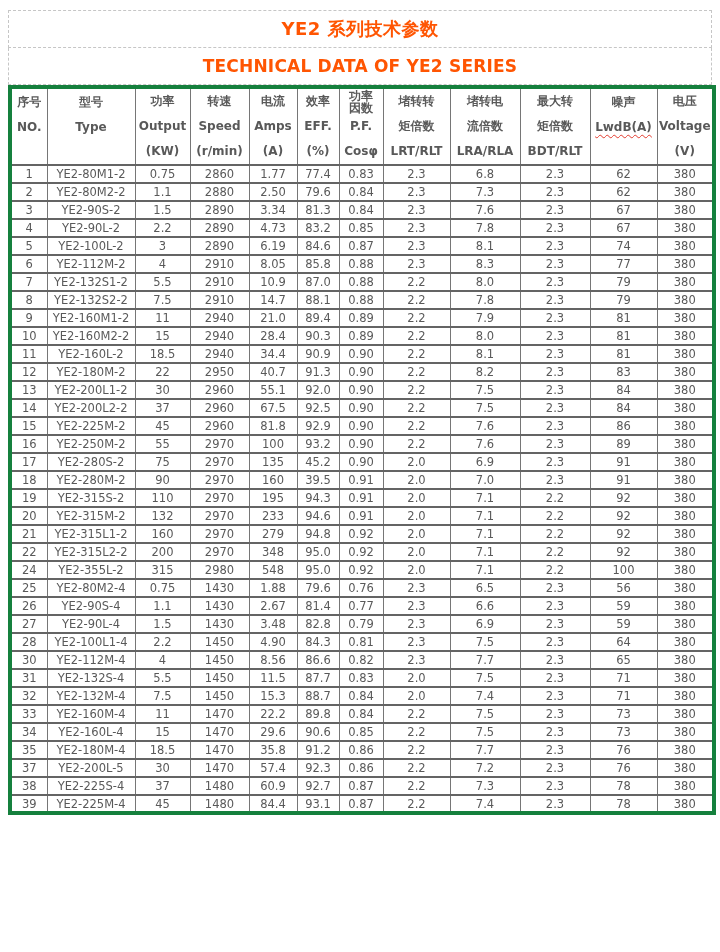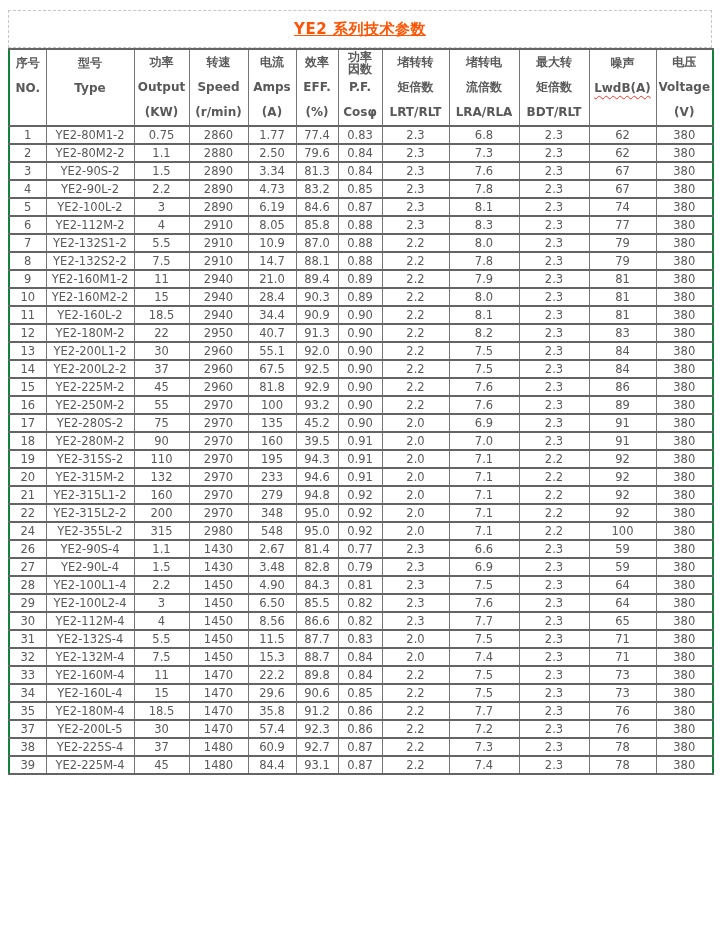--- a/index.html
+++ b/index.html
@@ -11,32 +11,31 @@
   .sheet { width: 720px; padding: 10px 8px 2px 8px; background: #fff; }
 
   .title-box {
     border: 1px dashed #c6c6c6;
     display: flex; align-items: center; justify-content: center;
     text-align: center;
   }
   .title-cn-box { height: 38px; }
   .title-en-box { height: 37px; border-top: none; }
   .title-cn {
-    font-size: 15px; font-weight: bold; color: #ff5502;
+    font-size: 18px; font-weight: bold; color: #ff5502;
     letter-spacing: 0.5px;
-    text-decoration: underline;
   }
   .title-en {
     font-size: 17px; font-weight: bold; color: #ff5502;
     letter-spacing: 0.2px;
   }
 
   table.data {
     width: 704px; table-layout: fixed; border-collapse: collapse;
-    border: 2px solid #15803d;
+    border: 4px solid #15803d;
   }
   th, td {
     border-left: 1px solid #767676;
     border-right: 1px solid #767676;
     border-top: 2px solid #646464;
     border-bottom: 2px solid #646464;
     text-align: center; vertical-align: middle;
     color: #595959;
     overflow: hidden; white-space: nowrap;
   }
@@ -59,20 +58,23 @@
 </style>
 </head>
 <body>
 
 <div class="sheet">
 
   <div class="title-box title-cn-box">
     <span class="title-cn">YE2 系列技术参数</span>
   </div>
 
+  <div class="title-box title-en-box">
+    <span class="title-en">TECHNICAL DATA OF YE2 SERIES</span>
+  </div>
 
   <table class="data">
     <colgroup>
         <col style="width: 37px;">
         <col style="width: 88px;">
         <col style="width: 55px;">
         <col style="width: 59px;">
         <col style="width: 48px;">
         <col style="width: 42px;">
         <col style="width: 44px;">
@@ -488,20 +490,34 @@
           <td>548</td>
           <td>95.0</td>
           <td>0.92</td>
           <td>2.0</td>
           <td>7.1</td>
           <td>2.2</td>
           <td>100</td>
           <td>380</td>
         </tr>
         <tr>
+          <td>25</td>
+          <td>YE2-80M2-4</td>
+          <td>0.75</td>
+          <td>1430</td>
+          <td>1.88</td>
+          <td>79.6</td>
+          <td>0.76</td>
+          <td>2.3</td>
+          <td>6.5</td>
+          <td>2.3</td>
+          <td>56</td>
+          <td>380</td>
+        </tr>
+        <tr>
           <td>26</td>
           <td>YE2-90S-4</td>
           <td>1.1</td>
           <td>1430</td>
           <td>2.67</td>
           <td>81.4</td>
           <td>0.77</td>
           <td>2.3</td>
           <td>6.6</td>
           <td>2.3</td>
@@ -530,34 +546,20 @@
           <td>4.90</td>
           <td>84.3</td>
           <td>0.81</td>
           <td>2.3</td>
           <td>7.5</td>
           <td>2.3</td>
           <td>64</td>
           <td>380</td>
         </tr>
         <tr>
-          <td>29</td>
-          <td>YE2-100L2-4</td>
-          <td>3</td>
-          <td>1450</td>
-          <td>6.50</td>
-          <td>85.5</td>
-          <td>0.82</td>
-          <td>2.3</td>
-          <td>7.6</td>
-          <td>2.3</td>
-          <td>64</td>
-          <td>380</td>
-        </tr>
-        <tr>
           <td>30</td>
           <td>YE2-112M-4</td>
           <td>4</td>
           <td>1450</td>
           <td>8.56</td>
           <td>86.6</td>
           <td>0.82</td>
           <td>2.3</td>
           <td>7.7</td>
           <td>2.3</td>

